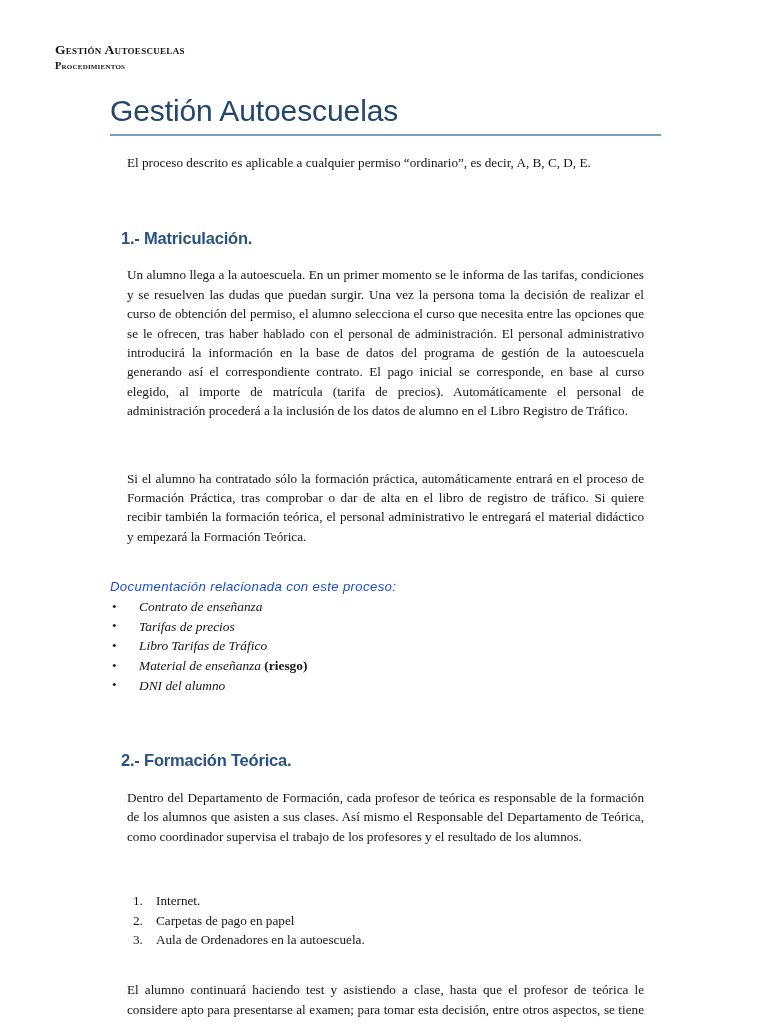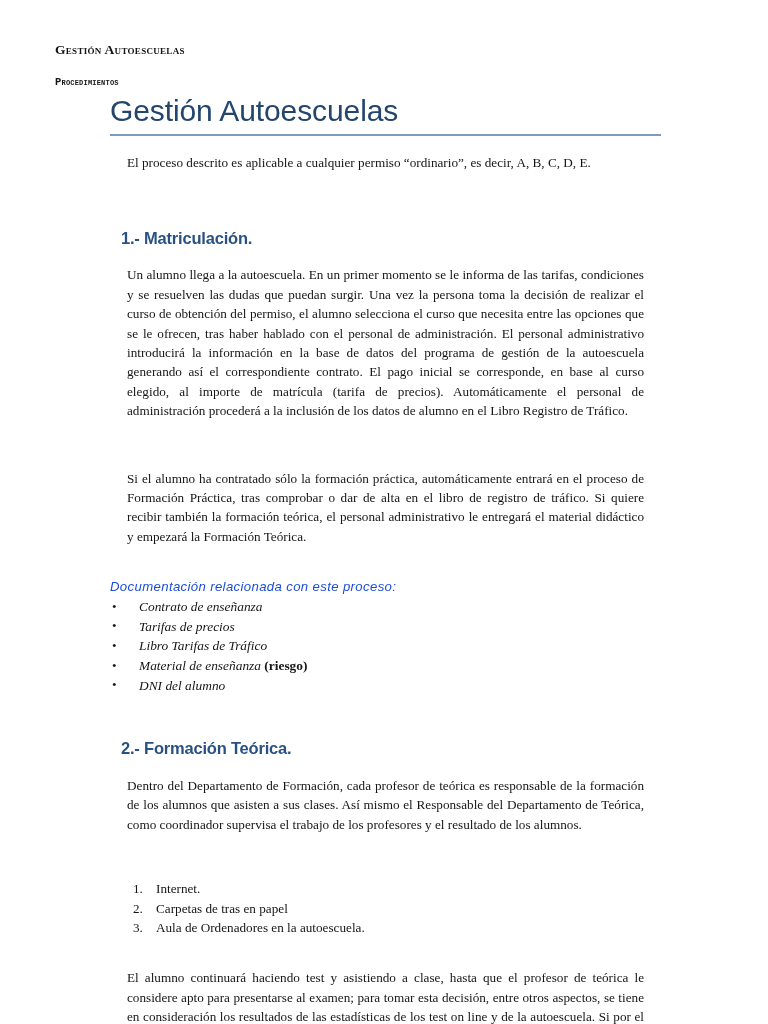--- a/index.html
+++ b/index.html
@@ -36,28 +36,28 @@
   .doc-header .line1 {
     font-family: "Liberation Serif", "DejaVu Serif", serif;
     font-variant: small-caps;
     font-weight: bold;
     font-size: 13.5px;
     letter-spacing: 0.3px;
     color: #141414;
     white-space: nowrap;
   }
   .doc-header .line2 {
-    font-family: Liberation Mono, monospace;
+    font-family: Liberation Serif, serif;
     font-variant: small-caps;
     font-weight: bold;
     font-size: 10.5px;
     letter-spacing: 0.2px;
     color: #141414;
     white-space: nowrap;
-    margin-top: 18px;
+    margin-top: 2px;
   }
 
   
   .content {
     position: absolute;
     left: 110px;
     top: 93px;
     width: 551px;
   }
 
@@ -111,21 +111,21 @@
     font-family: Liberation Sans, sans-serif;
     font-style: italic;
     font-size: 13.2px;
     line-height: 19px;
     color: #1d4ed8;
     letter-spacing: 0.35px;
   }
 
   ul.bullet-list {
     list-style: none;
-    margin: 1px 0 0 0;
+    margin: 1px 0 12px 0;
     padding: 0;
   }
   ul.bullet-list > li {
     position: relative;
     padding-left: 29px;
     font-family: "Liberation Serif", "DejaVu Serif", serif;
     font-style: italic;
     font-size: 13.4px;
     line-height: 19.6px;
     color: #151515;
@@ -209,21 +209,21 @@
 
     <p class="body-text after-heading">Dentro del Departamento de Formación, cada profesor de teórica es responsable de la formación de los alumnos que asisten a sus clases. Así mismo el Responsable del Departamento de Teórica, como coordinador supervisa el trabajo de los profesores y el resultado de los alumnos.</p>
 
     <div class="spacer-sm"></div>
 
 
     <div class="spacer-sm"></div>
 
     <ol class="numbered-list">
       <li><span class="num">1.</span><span>Internet.</span></li>
-      <li><span class="num">2.</span><span>Carpetas de tras en papel</span></li>
+      <li><span class="num">2.</span><span>Carpetas de pago en papel</span></li>
       <li><span class="num">3.</span><span>Aula de Ordenadores en la autoescuela.</span></li>
     </ol>
 
     <div class="spacer-sm"></div>
 
     <p class="body-text">El alumno continuará haciendo test y asistiendo a clase, hasta que el profesor de teórica le considere apto para presentarse al examen; para tomar esta decisión, entre otros aspectos, se tiene en consideración los resultados de las estadísticas de los test on line y de la autoescuela. Si por el contrario, el profesor considera que el alumno no está preparado el alumno por su cuenta y riesgo puede solicitar la inscripción en la prueba.</p>
 
   </div>
 </div>
 

